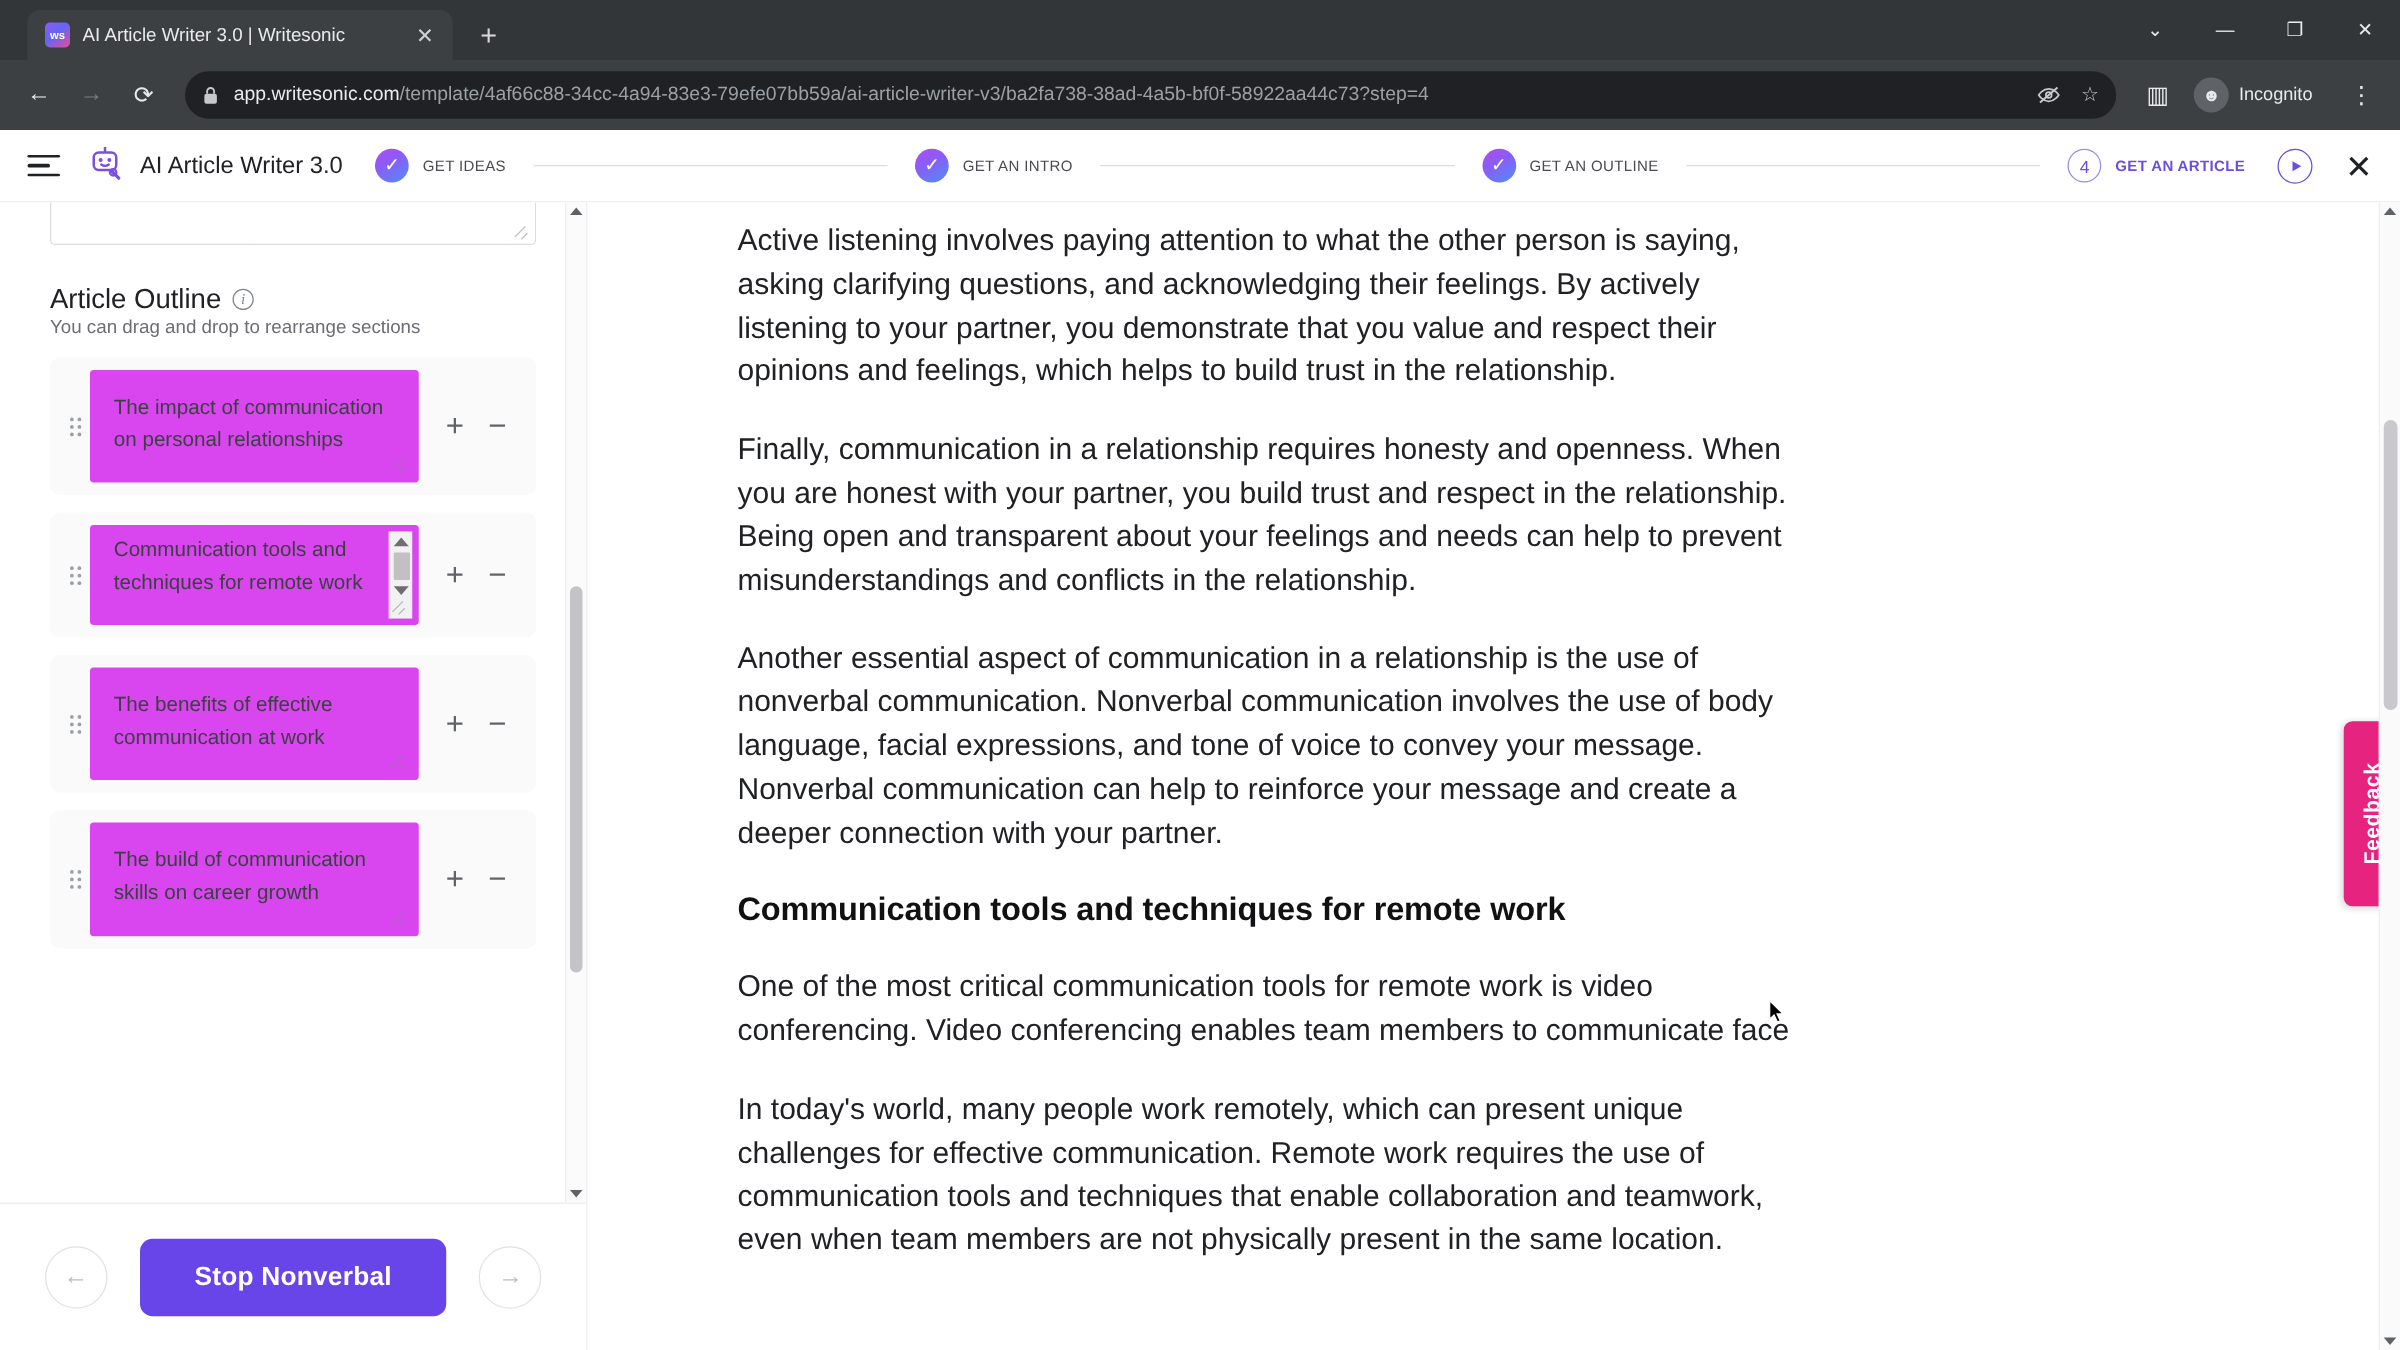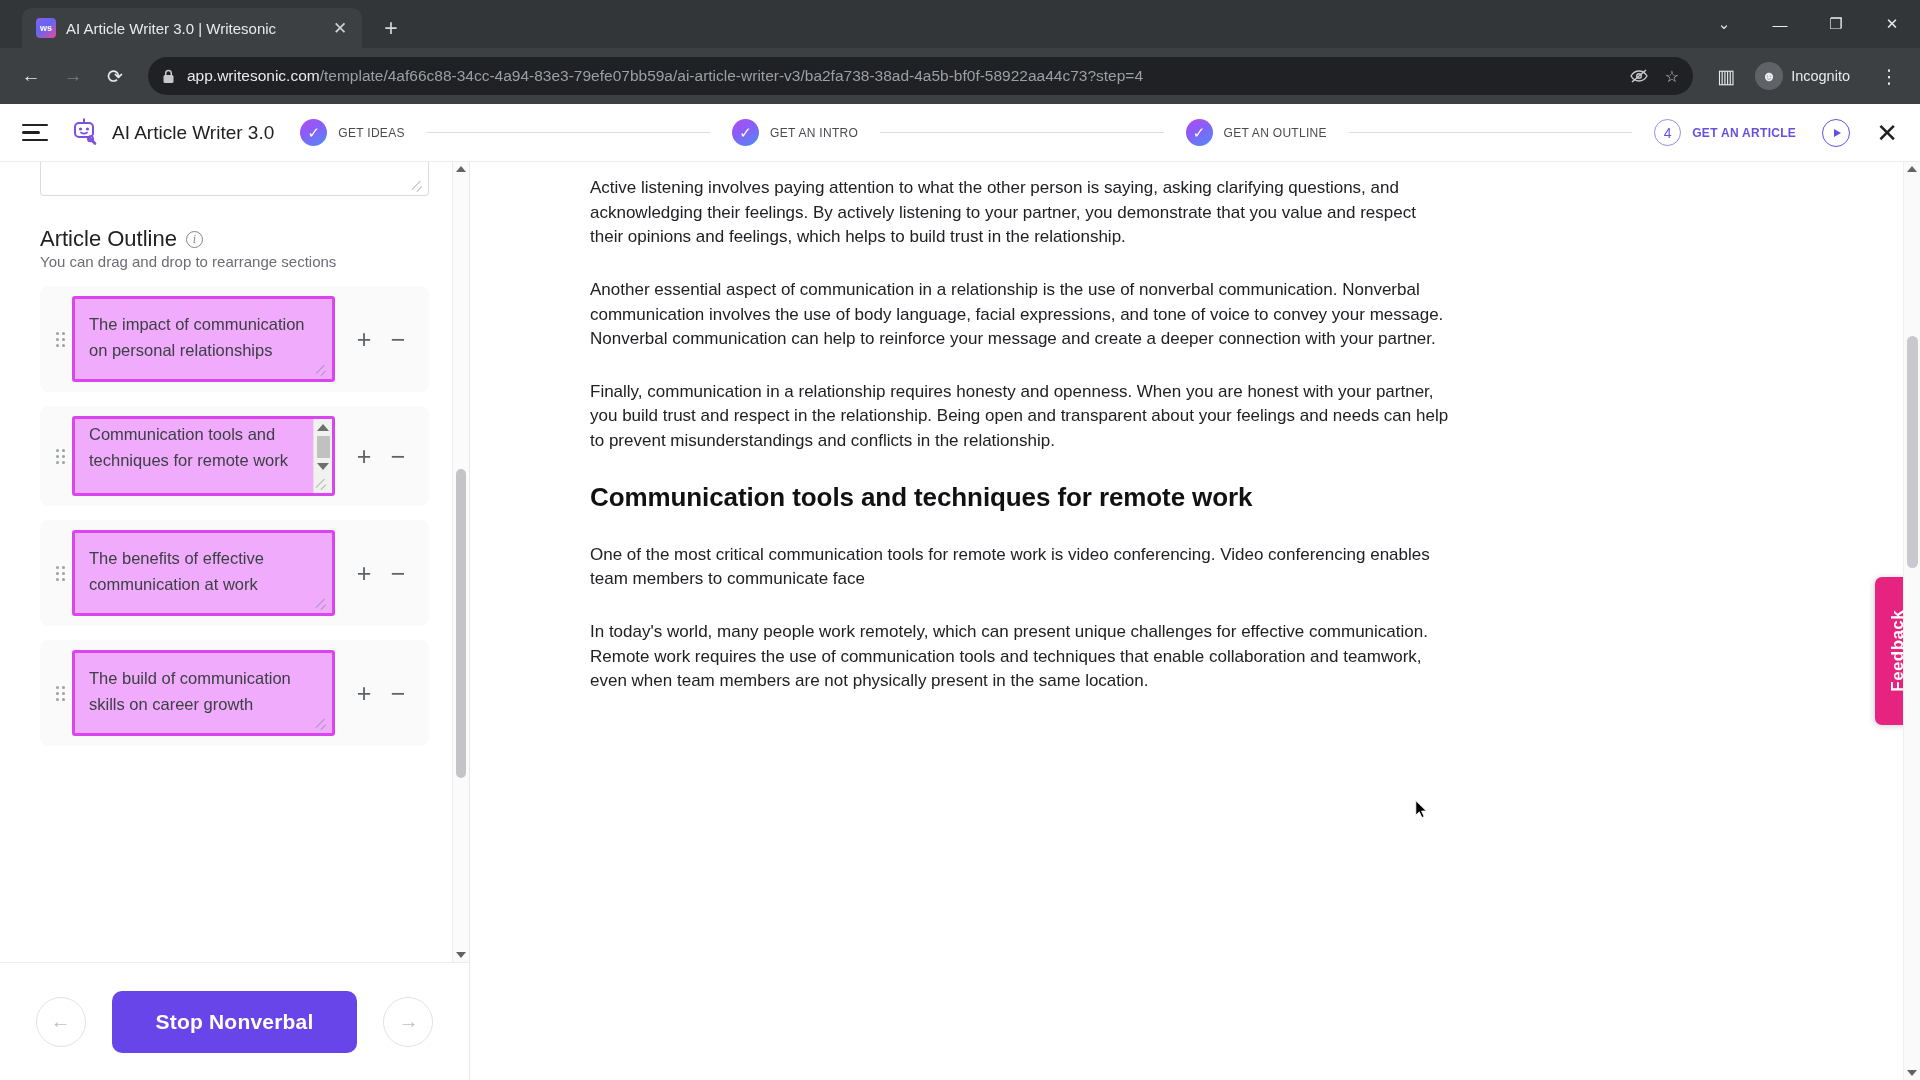--- a/index.html
+++ b/index.html
@@ -172,21 +172,21 @@
     background: #fafafb; border-radius: 8px;
     padding: 10px 12px; margin-bottom: 14px;
   }
   .drag-handle {
     width: 16px; flex: 0 0 16px;
     display: grid; grid-template-columns: repeat(2, 3px);
     grid-auto-rows: 3px; gap: 3px; justify-content: center;
   }
   .drag-handle i { display:block; width:3px; height:3px; border-radius:50%; background:#9aa0a6; }
   .card-text {
-    flex: 1; background: #f0abfc; border: 3px solid #d946ef; border-radius: 3px;
+    flex: 1; background: #d946ef; border: 5px solid #d946ef; border-radius: 3px;
     padding: 13px 14px 16px 14px; min-height: 80px; position: relative;
     font-size: 16.5px; line-height: 1.55; color: #3c4043;
   }
   .card-text.clipped { overflow: hidden; padding-top: 3px; }
   .card-text.clipped .inner { margin-top: -22px; }
   .card-ops { display: flex; align-items: center; gap: 12px; padding: 0 8px 0 14px; }
   .op-btn { font-size: 25px; color: #5f6368; font-weight: 300; line-height: 1; width: 22px; text-align:center; }
 
   
   .inner-scroll {
@@ -234,21 +234,21 @@
 
   
   .article-area {
     flex: 1; position: relative; overflow: hidden; background: #fff;
   }
   .article {
     padding: 22px 0 0 120px; max-width: 980px;
     color: #1f1f23;
   }
   .article p {
-    font-size: 17px; line-height: 1.45; margin-bottom: 28px; color: #202124;
+    font-size: 24px; line-height: 1.45; margin-bottom: 28px; color: #202124;
   }
   .article p.first { margin-top: -8px; }
   .article h2 {
     font-size: 26px; font-weight: bold; margin: 8px 0 30px 0; color: #111114;
     letter-spacing: -.1px;
   }
 
   .page-scrollbar {
     position: absolute; right: 0; top: 0; bottom: 0; width: 17px;
     background: #fafafa; border-left: 1px solid #efefef;
@@ -495,22 +495,22 @@
       <div class="left-footer">
         <div class="round-nav">←</div>
         <button class="primary-btn">Stop Nonverbal</button>
         <div class="round-nav">→</div>
       </div>
     </div>
 
     <div class="article-area">
       <div class="article">
         <p class="first">Active listening involves paying attention to what the other person is saying, asking clarifying questions, and acknowledging their feelings. By actively listening to your partner, you demonstrate that you value and respect their opinions and feelings, which helps to build trust in the relationship.</p>
+        <p>Finally, communication in a relationship requires honesty and openness. When you are honest with your partner, you build trust and respect in the relationship. Being open and transparent about your feelings and needs can help to prevent misunderstandings and conflicts in the relationship.</p>
         <p>Another essential aspect of communication in a relationship is the use of nonverbal communication. Nonverbal communication involves the use of body language, facial expressions, and tone of voice to convey your message. Nonverbal communication can help to reinforce your message and create a deeper connection with your partner.</p>
-        <p>Finally, communication in a relationship requires honesty and openness. When you are honest with your partner, you build trust and respect in the relationship. Being open and transparent about your feelings and needs can help to prevent misunderstandings and conflicts in the relationship.</p>
         <h2>Communication tools and techniques for remote work</h2>
         <p>One of the most critical communication tools for remote work is video conferencing. Video conferencing enables team members to communicate face</p>
         <p>In today's world, many people work remotely, which can present unique challenges for effective communication. Remote work requires the use of communication tools and techniques that enable collaboration and teamwork, even when team members are not physically present in the same location.</p>
       </div>
 
       <div class="cursor">
         <svg width="13" height="19" viewBox="0 0 13 19">
             <path d="M0.8 0.6 L0.8 15.2 L4.3 11.9 L6.9 17.6 L9.2 16.6 L6.6 11.1 L11.4 11.1 Z" fill="#000" stroke="#fff" stroke-width="0.9"></path>
           </svg>
       </div>

